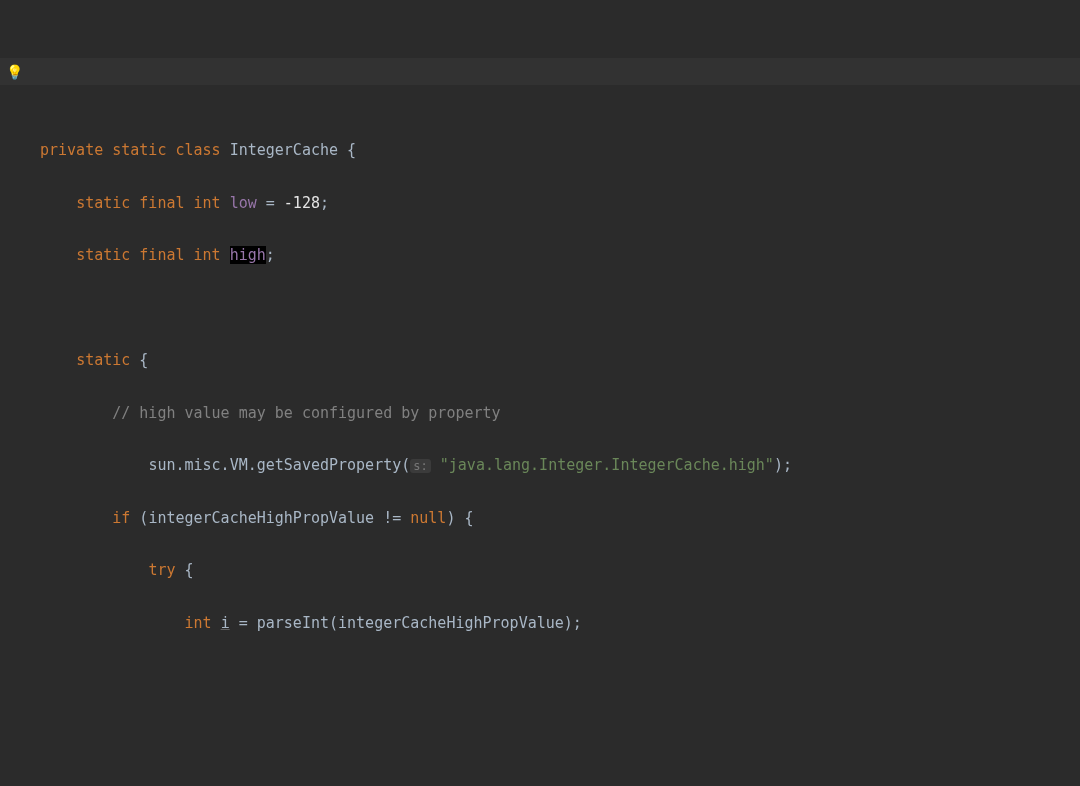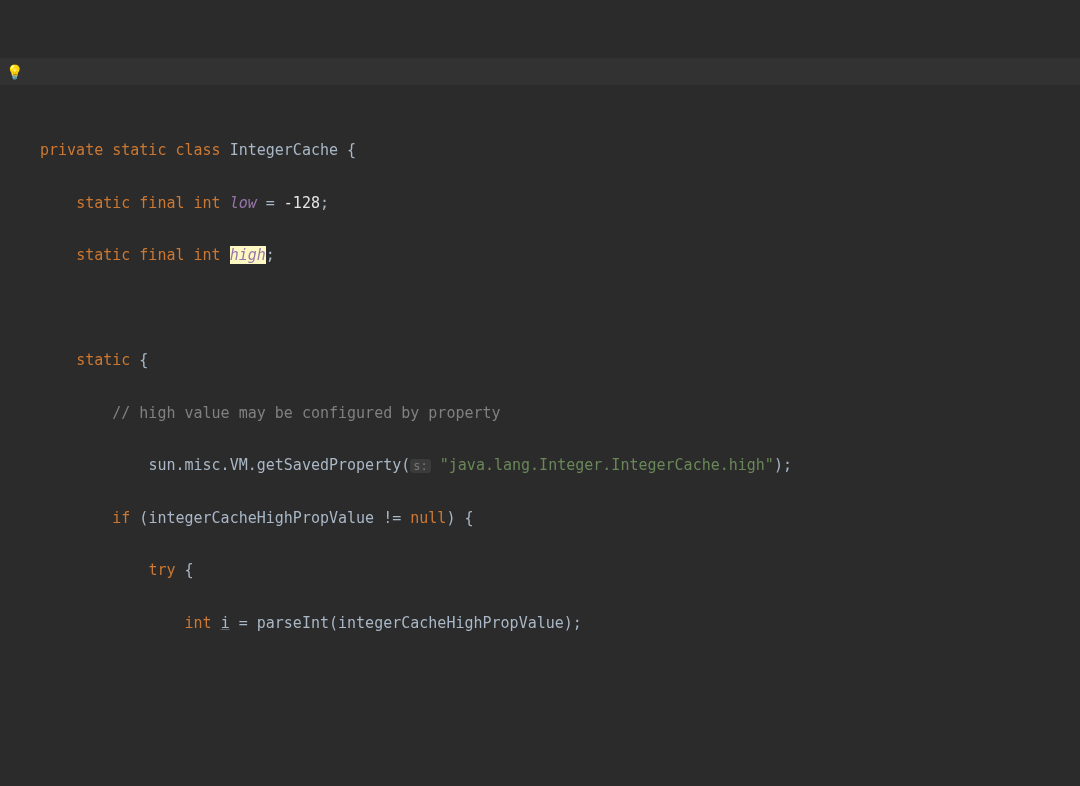--- a/index.html
+++ b/index.html
@@ -40,28 +40,28 @@
     font-size: 14px;
     z-index: 2;
   }
   .code-content {
     position: relative;
     z-index: 1;
   }
   
   .kw     { color: #cc7832; text-align: right; }
   .ident  { color: #a9b7c6; }
-  .field  { color: #9876aa; font-style: italic; }
+  .field  { color: #9876aa; }
   .num    { color: #e5e5e5; }
   .str    { color: #6a8759; }
   .comment{ color: #808080; }
   .staticm{ color: #a9b7c6; }
   .param-hint { background: #3b3b3b; color: #787878; font-size: 12px; padding: 0 3px; border-radius: 3px; }
   .under  { text-decoration: underline; text-decoration-color: #606060; }
-  .sel    { background: #fef9c3; }
+  .sel    { background: #000000; }
 </style>
 </head>
 <body>
 
 <div class="editor">
   <div class="gutter"></div>
   <div class="code">
     <div class="highlight-line" style="top:58px"></div>
     <div class="bulb" style="top:60px">💡</div>
     <div class="code-content">

